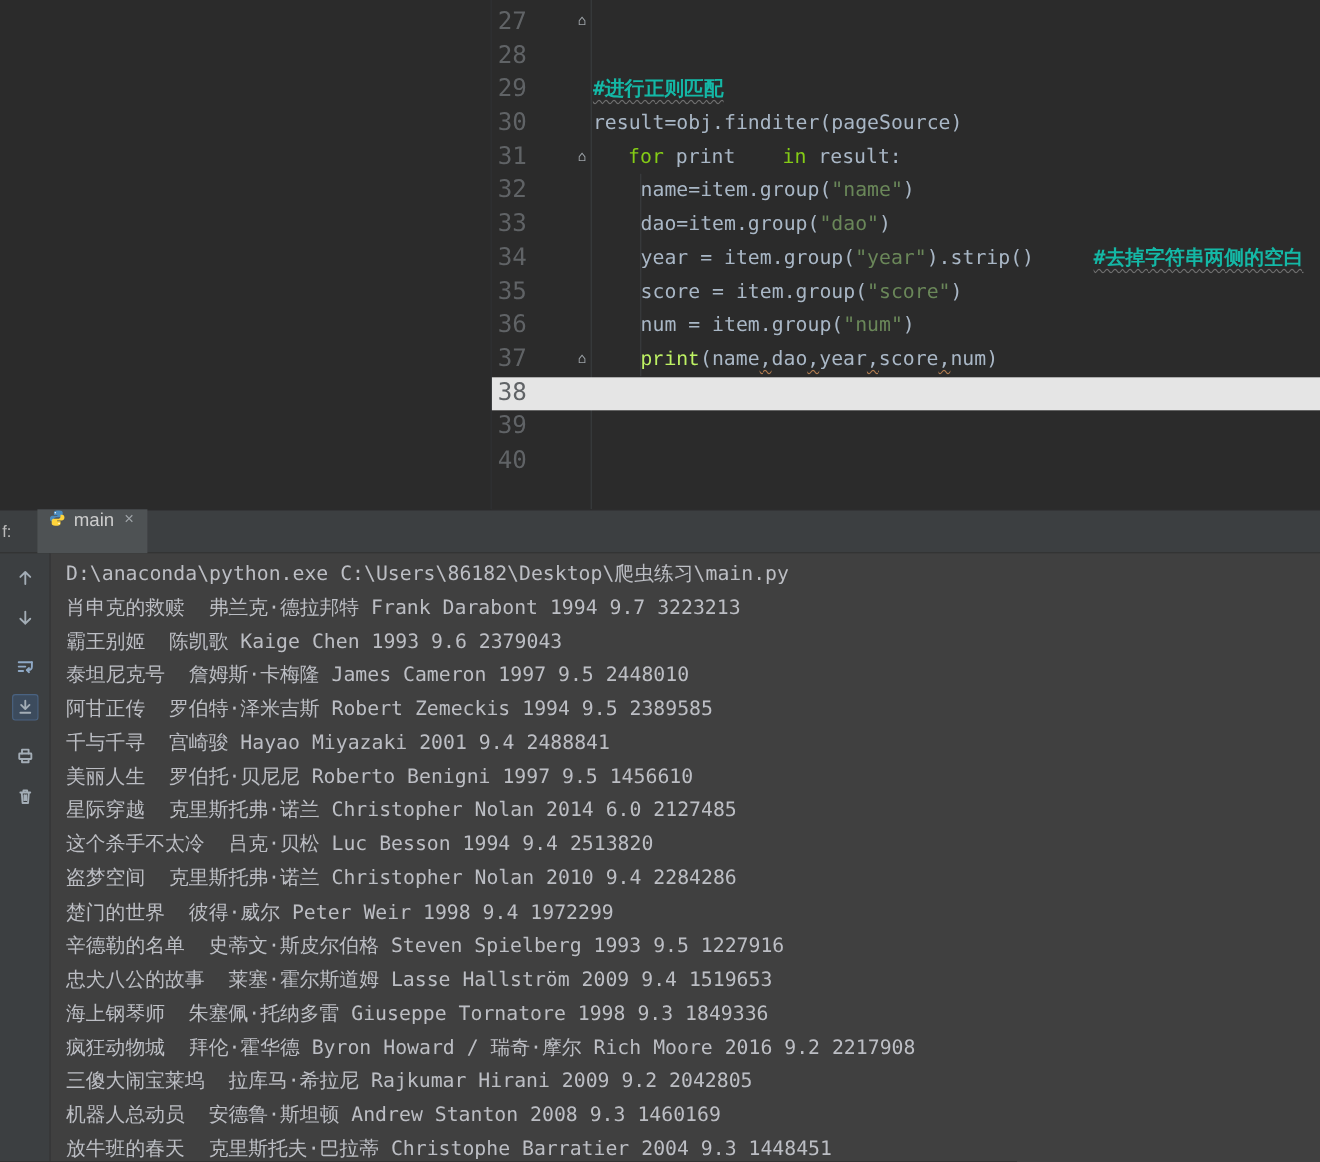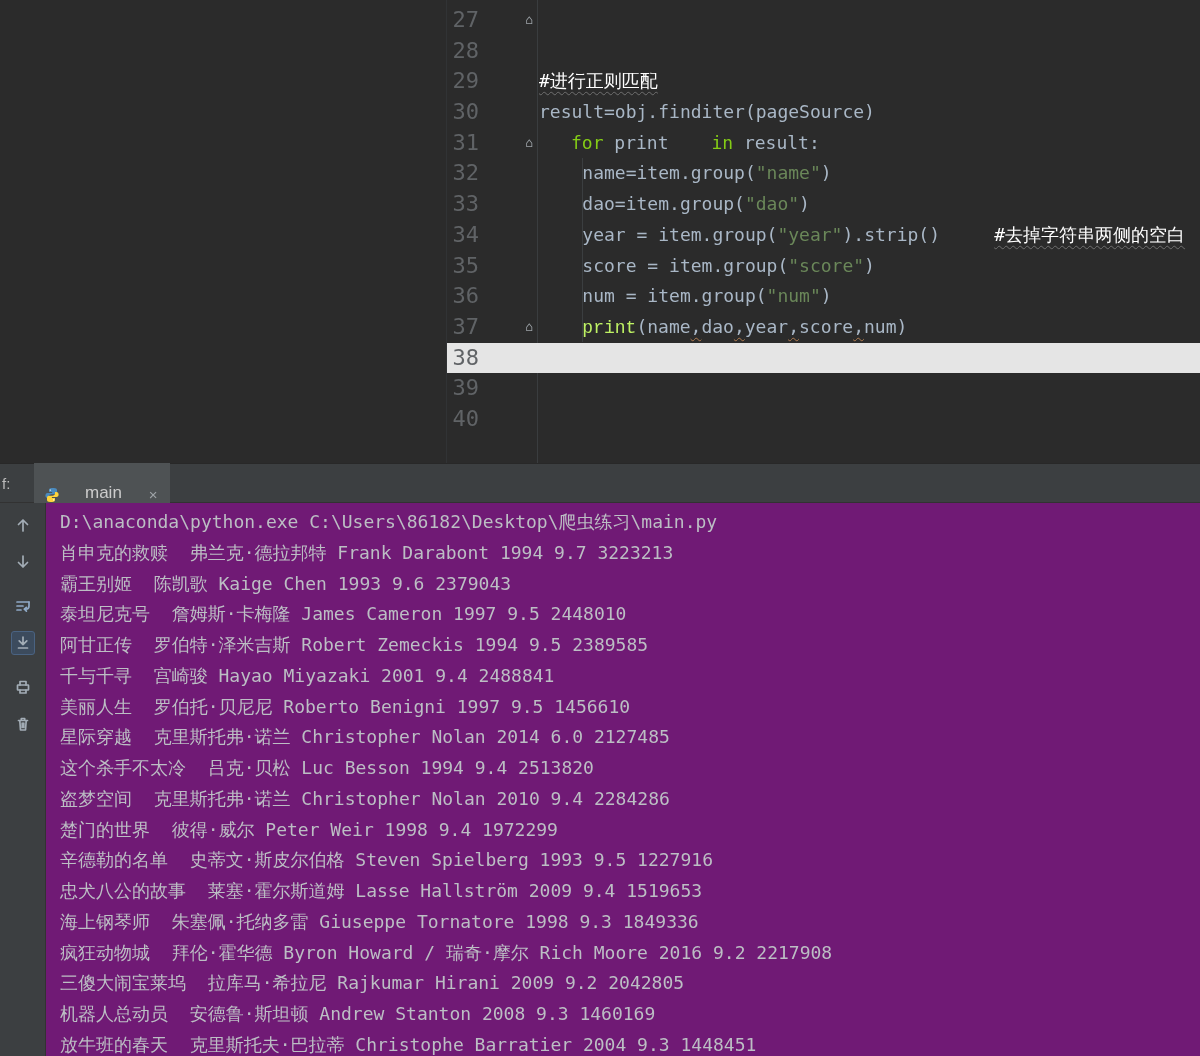--- a/index.html
+++ b/index.html
@@ -16,50 +16,50 @@
   .ed-row { display:flex; height:30.7px; line-height:30.7px; font-size:18px; position:relative; }
   .ed-row.cur { background:#e5e5e5; }
   .gnum { width:32px; flex:0 0 32px; text-align:right; color:#606366; font-size:22px; }
   .gfold { width:58px; flex:0 0 58px; text-align:right; padding-right:4px;
            color:#9da3a8; font-size:13px; }
   .code { white-space:pre; padding-left:2px; }
 
   .d  { color:#A9B7C6; }
   .k  { color:#84cc16;padding-left:32px; }
   .s  { color:#6A8759; }
-  .c  { color:#ffffff; }
+  .c  { color:#14b8a6;font-weight:bold; }
   .b  { color:#bef264;font-family:Liberation Mono, monospace; }
   .g  { color:#FFC66D; }
   .rb { color:#6897BB; }
   .hl { background:#39443B; }
   .u  { text-decoration:underline wavy #6f6f6f 1px; text-underline-offset:4px; }
   .wk { color:#A9B7C6; text-decoration:underline wavy #b07b4f 1px; text-underline-offset:4px; }
 
   
   .tabbar { height:40px; background:#3c3f41; border-top:1px solid #282828;
             border-bottom:1px solid #323232; display:flex; align-items:center;
             font-family:"Liberation Sans", sans-serif; }
   .tw-label { color:#bbbbbb; font-size:15px; padding-left:2px; width:16px; }
-  .tab { height:40px; display:flex; align-items:flex-end; gap:25px; background:#4e5254;
+  .tab { height:40px; display:flex; align-items:flex-start; gap:7px; background:#4e5254;
          padding:0 12px 0 10px; margin-left:18px; cursor:default; }
   .tab-label { color:#cccccc; font-size:17px; }
   .tab-close { color:#9fa4a8; font-size:15px; padding-left:2px; }
 
   
   .bottom { height:553px; display:flex; }
   .strip { width:46px; flex:0 0 46px; background:#3c3f41; border-right:1px solid #323232;
            display:flex; flex-direction:column; align-items:center; padding-top:10px; gap:13px; }
   .icon { width:24px; height:24px; display:flex; align-items:center; justify-content:center;
           border:1px solid transparent; border-radius:3px; }
   .icon svg { stroke:#A3ADB6; fill:none; stroke-width:1.7; stroke-linecap:round; stroke-linejoin:round; }
   .icon.blue svg { stroke:#8fa9c6; }
   .icon.selected { background:#3c4b5d; border:1px solid #4a6382; }
   .icon.gap { margin-top:7px; }
 
-  .console { flex:1; padding:4px 0 0 14px; overflow:hidden; background:#701a75; }
+  .console { flex:1; padding:4px 0 0 14px; overflow:hidden; background:#404040; }
   .con-line { height:30.75px; line-height:30.75px; font-size:18px; color:#BCBEC4; white-space:pre; }
 </style>
 </head>
 <body>
 
 <div class="top">
   <div class="left-panel"></div>
   <div class="editor">
     <div class="gutter-sep"></div>
     <div class="indent-guide"></div>

